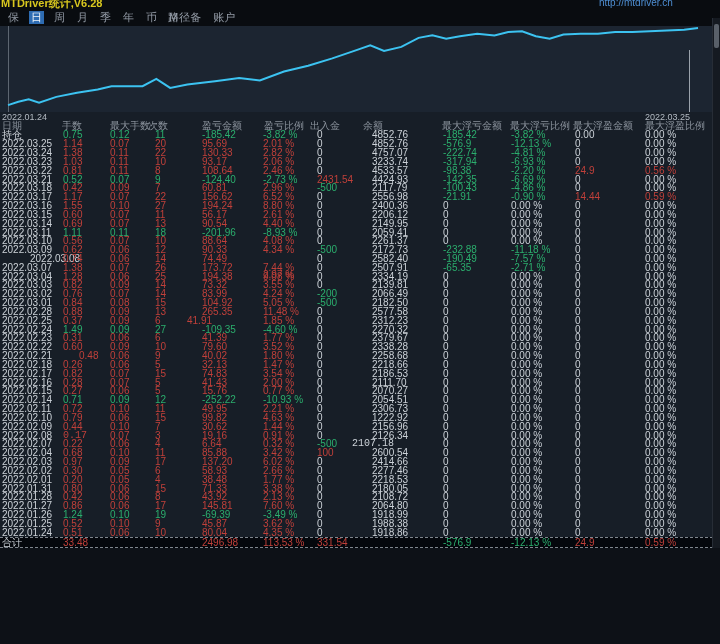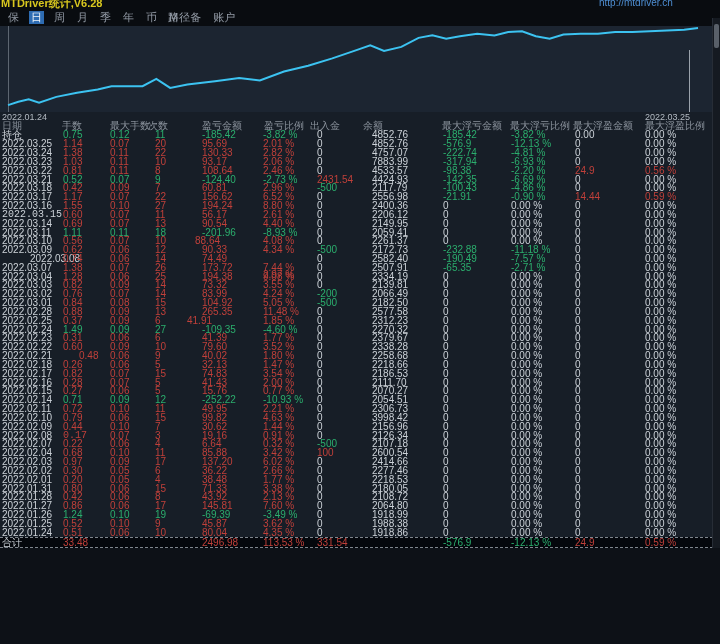--- a/index.html
+++ b/index.html
@@ -134,21 +134,21 @@
         <span class="c-white" style="left: 645px;">0.00 %</span>
       </div>
       <div class="trow">
         <span class="c-white" style="left: 2px;">2022.03.23</span>
         <span class="c-red" style="left: 63px;">1.03</span>
         <span class="c-red" style="left: 110px;">0.11</span>
         <span class="c-red" style="left: 155px;">10</span>
         <span class="c-red" style="left: 202px;">93.17</span>
         <span class="c-red" style="left: 263px;">2.06 %</span>
         <span class="c-white" style="left: 317px;">0</span>
-        <span class="c-white" style="left: 372px;">7883.99</span>
+        <span class="c-white" style="left: 372px;">3233.74</span>
         <span class="c-green" style="left: 443px;">-317.94</span>
         <span class="c-green" style="left: 511px;">-6.93 %</span>
         <span class="c-white" style="left: 575px;">0</span>
         <span class="c-white" style="left: 645px;">0.00 %</span>
       </div>
       <div class="trow">
         <span class="c-white" style="left: 2px;">2022.03.22</span>
         <span class="c-red" style="left: 63px;">0.81</span>
         <span class="c-red" style="left: 110px;">0.11</span>
         <span class="c-red" style="left: 155px;">8</span>
@@ -211,21 +211,21 @@
         <span class="c-red" style="left: 202px;">194.24</span>
         <span class="c-red" style="left: 263px;">8.80 %</span>
         <span class="c-white" style="left: 317px;">0</span>
         <span class="c-white" style="left: 372px;">2400.36</span>
         <span class="c-white" style="left: 443px;">0</span>
         <span class="c-white" style="left: 511px;">0.00 %</span>
         <span class="c-white" style="left: 575px;">0</span>
         <span class="c-white" style="left: 645px;">0.00 %</span>
       </div>
       <div class="trow">
-        <span class="c-white" style="left: 2px; font-family: Liberation Mono, monospace;">2022.03.15</span>
+        <span class="c-white" style="left: 2px;">2022.03.15</span>
         <span class="c-red" style="left: 63px;">0.60</span>
         <span class="c-red" style="left: 110px;">0.07</span>
         <span class="c-red" style="left: 155px;">11</span>
         <span class="c-red" style="left: 202px;">56.17</span>
         <span class="c-red" style="left: 263px;">2.61 %</span>
         <span class="c-white" style="left: 317px;">0</span>
         <span class="c-white" style="left: 372px;">2206.12</span>
         <span class="c-white" style="left: 443px;">0</span>
         <span class="c-white" style="left: 511px;">0.00 %</span>
         <span class="c-white" style="left: 575px;">0</span>
@@ -257,21 +257,21 @@
         <span class="c-white" style="left: 443px;">0</span>
         <span class="c-white" style="left: 511px;">0.00 %</span>
         <span class="c-white" style="left: 575px;">0</span>
         <span class="c-white" style="left: 645px;">0.00 %</span>
       </div>
       <div class="trow">
         <span class="c-white" style="left: 2px;">2022.03.10</span>
         <span class="c-red" style="left: 63px;">0.56</span>
         <span class="c-red" style="left: 110px;">0.07</span>
         <span class="c-red" style="left: 155px;">10</span>
-        <span class="c-red" style="left: 195px;">88.64</span>
+        <span class="c-red" style="left: 202px;">88.64</span>
         <span class="c-red" style="left: 263px;">4.08 %</span>
         <span class="c-white" style="left: 317px;">0</span>
         <span class="c-white" style="left: 372px;">2261.37</span>
         <span class="c-white" style="left: 443px;">0</span>
         <span class="c-white" style="left: 511px;">0.00 %</span>
         <span class="c-white" style="left: 575px;">0</span>
         <span class="c-white" style="left: 645px;">0.00 %</span>
       </div>
       <div class="trow">
         <span class="c-white" style="left: 2px;">2022.03.09</span>
@@ -540,21 +540,21 @@
         <span class="c-white" style="left: 645px;">0.00 %</span>
       </div>
       <div class="trow">
         <span class="c-white" style="left: 2px;">2022.02.10</span>
         <span class="c-red" style="left: 63px;">0.79</span>
         <span class="c-red" style="left: 110px;">0.06</span>
         <span class="c-red" style="left: 155px;">15</span>
         <span class="c-red" style="left: 202px;">99.82</span>
         <span class="c-red" style="left: 263px;">4.63 %</span>
         <span class="c-white" style="left: 317px;">0</span>
-        <span class="c-white" style="left: 372px;">3998.42</span>
+        <span class="c-white" style="left: 372px;">1222.92</span>
         <span class="c-white" style="left: 443px;">0</span>
         <span class="c-white" style="left: 511px;">0.00 %</span>
         <span class="c-white" style="left: 575px;">0</span>
         <span class="c-white" style="left: 645px;">0.00 %</span>
       </div>
       <div class="trow">
         <span class="c-white" style="left: 2px;">2022.02.09</span>
         <span class="c-red" style="left: 63px;">0.44</span>
         <span class="c-red" style="left: 110px;">0.10</span>
         <span class="c-red" style="left: 155px;">7</span>
@@ -582,21 +582,21 @@
         <span class="c-white" style="left: 645px;">0.00 %</span>
       </div>
       <div class="trow">
         <span class="c-white" style="left: 2px;">2022.02.07</span>
         <span class="c-red" style="left: 63px;">0.22</span>
         <span class="c-red" style="left: 110px;">0.06</span>
         <span class="c-red" style="left: 155px;">4</span>
         <span class="c-red" style="left: 202px;">6.64</span>
         <span class="c-red" style="left: 263px;">0.32 %</span>
         <span class="c-green" style="left: 317px;">-500</span>
-        <span class="c-white" style="left: 372px;">2107.18</span>
+        <span class="c-white" style="left: 352px; font-family: Liberation Mono, monospace;">2107.18</span>
         <span class="c-white" style="left: 443px;">0</span>
         <span class="c-white" style="left: 511px;">0.00 %</span>
         <span class="c-white" style="left: 575px;">0</span>
         <span class="c-white" style="left: 645px;">0.00 %</span>
       </div>
       <div class="trow">
         <span class="c-white" style="left: 2px;">2022.02.04</span>
         <span class="c-red" style="left: 63px;">0.68</span>
         <span class="c-red" style="left: 110px;">0.10</span>
         <span class="c-red" style="left: 155px;">11</span>
@@ -621,21 +621,21 @@
         <span class="c-white" style="left: 443px;">0</span>
         <span class="c-white" style="left: 511px;">0.00 %</span>
         <span class="c-white" style="left: 575px;">0</span>
         <span class="c-white" style="left: 645px;">0.00 %</span>
       </div>
       <div class="trow">
         <span class="c-white" style="left: 2px;">2022.02.02</span>
         <span class="c-red" style="left: 63px;">0.30</span>
         <span class="c-red" style="left: 110px;">0.05</span>
         <span class="c-red" style="left: 155px;">6</span>
-        <span class="c-red" style="left: 202px;">36.22</span>
+        <span class="c-red" style="left: 202px;">58.93</span>
         <span class="c-red" style="left: 263px;">2.66 %</span>
         <span class="c-white" style="left: 317px;">0</span>
         <span class="c-white" style="left: 372px;">2277.46</span>
         <span class="c-white" style="left: 443px;">0</span>
         <span class="c-white" style="left: 511px;">0.00 %</span>
         <span class="c-white" style="left: 575px;">0</span>
         <span class="c-white" style="left: 645px;">0.00 %</span>
       </div>
       <div class="trow">
         <span class="c-white" style="left: 2px;">2022.02.01</span>

